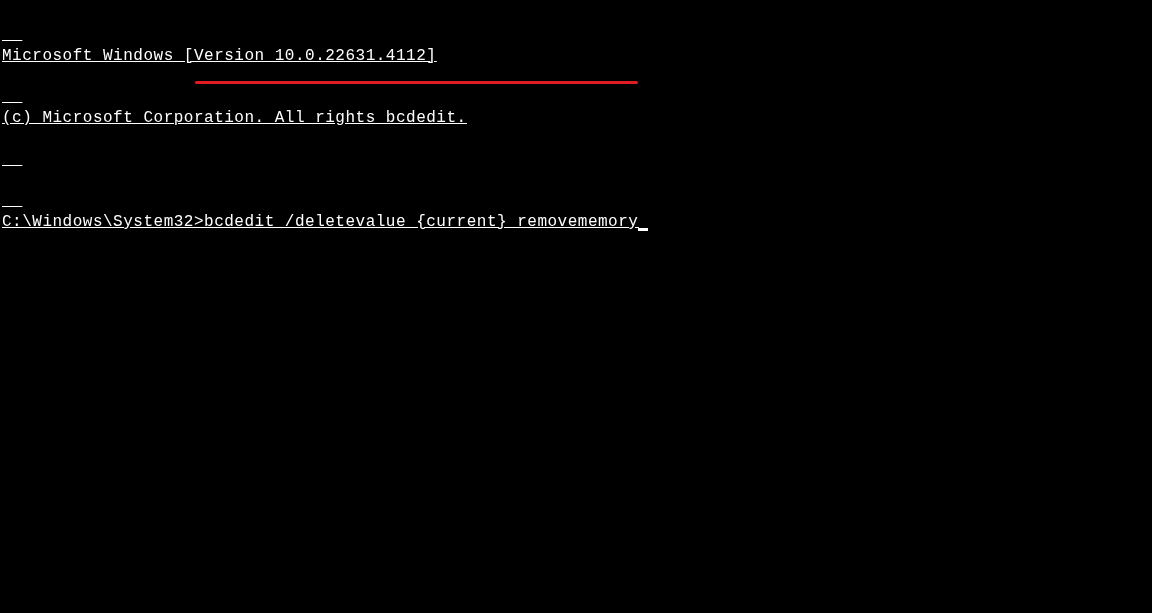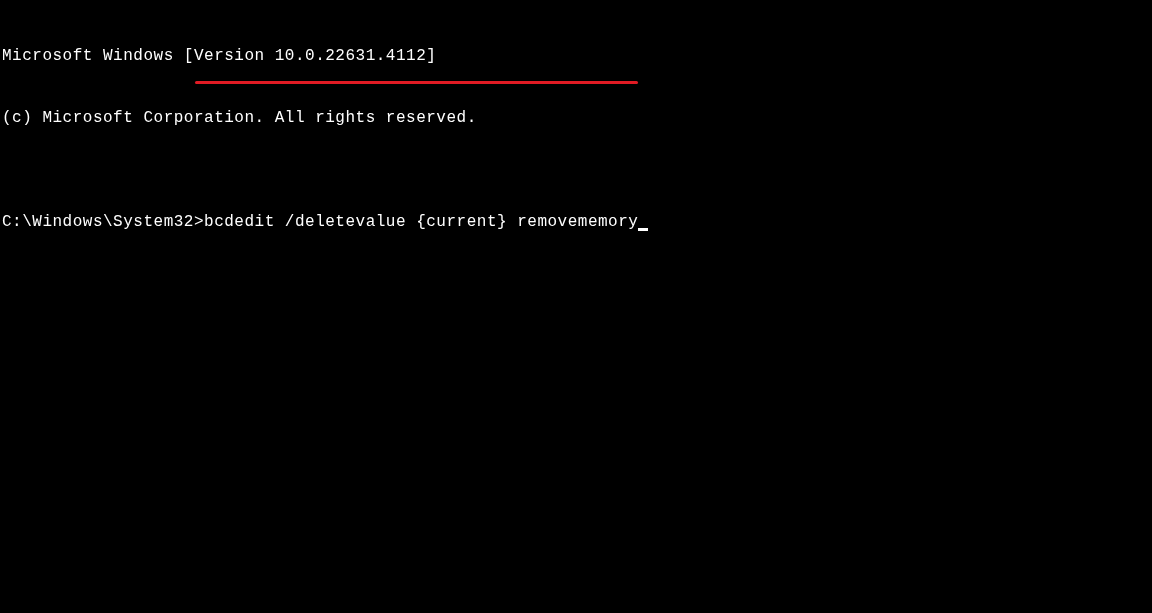--- a/index.html
+++ b/index.html
@@ -1,18 +1,19 @@
 <!DOCTYPE html>
 <html><head>
   <meta charset="utf-8">
   <style>
     * {
       margin: 0;
       padding: 0;
       box-sizing: border-box;
+      text-decoration: underline;
     }
     body {
       background: #000000;
       width: 1152px;
       height: 613px;
       font-family: Consolas, 'Courier New', monospace;
       font-size: 16px;
       color: #ffffff;
       overflow: hidden;
       padding: 4px 2px;
@@ -46,18 +47,18 @@
       left: 195px;
       top: 81px;
       width: 443px;
     }
   </style>
 </head>
 <body>
 
 <div class="terminal">
   <span class="line">Microsoft Windows [Version 10.0.22631.4112]</span>
-  <span class="line">(c) Microsoft Corporation. All rights reserved.</span>
+  <span class="line">(c) Microsoft Corporation. All rights bcdedit.</span>
   <span class="line"></span>
   <span class="line prompt-line"><span>C:\Windows\System32&gt;</span><span>bcdedit /deletevalue {current} removememory</span><span class="cursor"></span></span>
 </div>
 
 <div class="underline"></div>
 
 </body></html>

